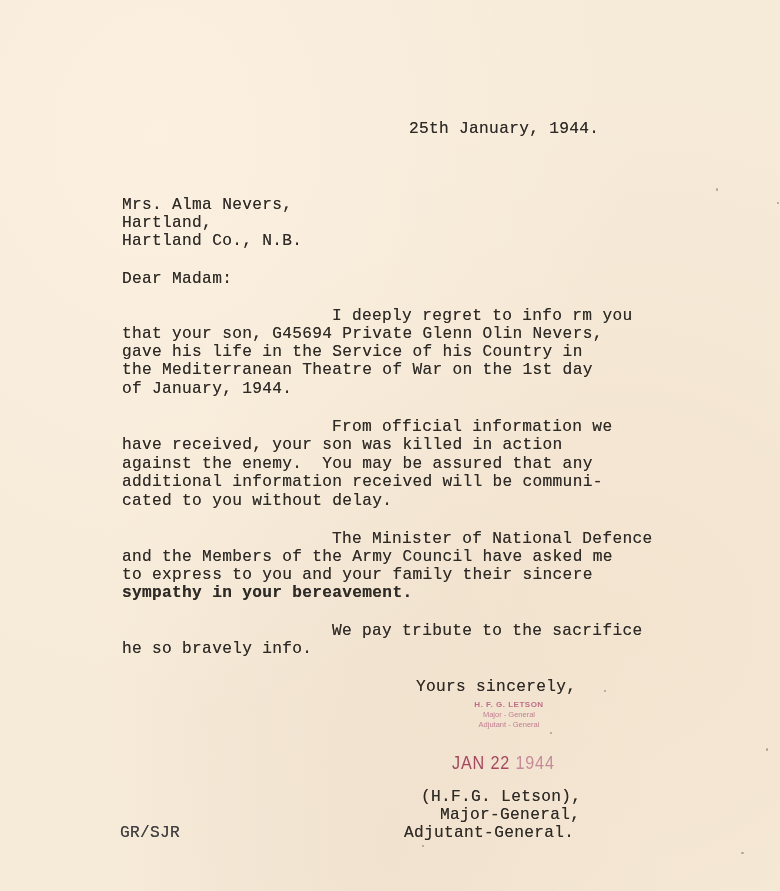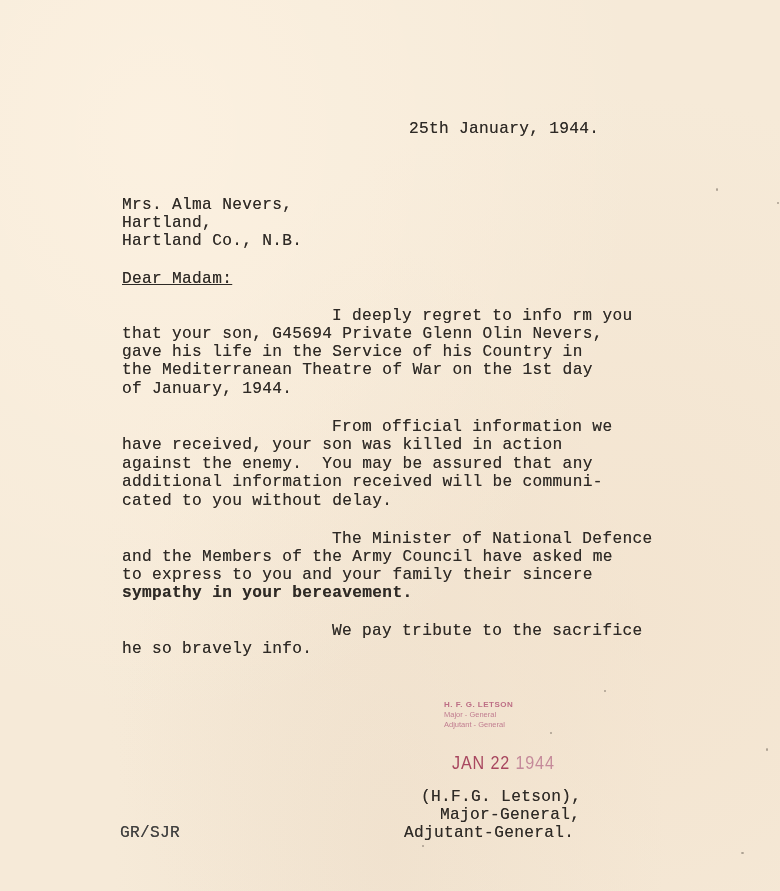--- a/index.html
+++ b/index.html
@@ -32,21 +32,21 @@
       letter-spacing: 0.3px;
       color: #2e2a26;
       text-shadow: 0 0 0.4px rgba(40,35,30,0.6);
     }
     .faint { color: #404040; }
     .stamp-block {
       position: absolute;
       left: 440px;
       top: 700px;
       width: 130px;
-      text-align: left;
+      text-align: center;
       font-family: "Liberation Sans", "DejaVu Sans", sans-serif;
       color: #b45a78;
       opacity: 0.85;
     }
     .stamp-block .s1 {
       font-size: 8px;
       font-weight: bold;
       letter-spacing: 0.5px;
       line-height: 10px;
     }
@@ -80,21 +80,21 @@
 <div class="page">
 
   <div class="line" style="left:405px; top:120px;">25th January, 1944.</div>
 
   <div>
     <div class="line" style="left:118px; top:196px;">Mrs. Alma Nevers,</div>
     <div class="line" style="left:118px; top:214px;text-align:right;">Hartland,</div>
     <div class="line" style="left:118px; top:232px;">Hartland Co., N.B.</div>
   </div>
 
-  <div class="line" style="left:118px; top:270px;text-decoration:underline;">Dear Madam:</div>
+  <div class="line" style="left:118px; top:270px;">Dear Madam:</div>
 
   <div>
     <div class="line" style="left:328px; top:307px;">I deeply regret to info rm you</div>
     <div class="line" style="left:118px; top:325px;">that your son, G45694 Private Glenn Olin Nevers,</div>
     <div class="line" style="left:118px; top:343px;">gave his life in the Service of his Country in</div>
     <div class="line" style="left:118px; top:361px;">the Mediterranean Theatre of War on the 1st day</div>
     <div class="line" style="left:118px; top:380px;">of January, 1944.</div>
   </div>
 
   <div>
@@ -110,20 +110,21 @@
     <div class="line" style="left:118px; top:548px;">and the Members of the Army Council have asked me</div>
     <div class="line" style="left:118px; top:566px;">to express to you and your family their sincere</div>
     <div class="line" style="left:118px; top:584px;font-weight:bold;">sympathy in your bereavement.</div>
   </div>
 
   <div>
     <div class="line" style="left:328px; top:622px;">We pay tribute to the sacrifice</div>
     <div class="line" style="left:118px; top:640px;">he so bravely info.</div>
   </div>
 
+  <div class="line" style="left:412px; top:678px;">Yours sincerely,</div>
 
   <div class="stamp-block">
     <div class="s1">H. F. G. LETSON</div>
     <div class="s2">Major - General</div>
     <div class="s3">Adjutant - General</div>
   </div>
 
   <div class="date-stamp">
     <span>JAN 22</span>
     <span class="yr">1944</span>

